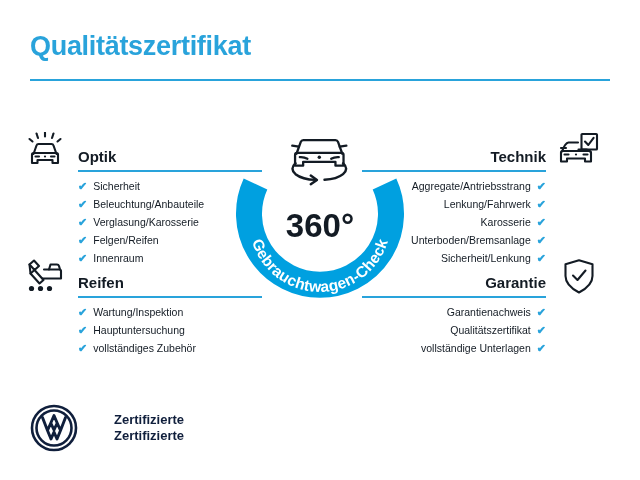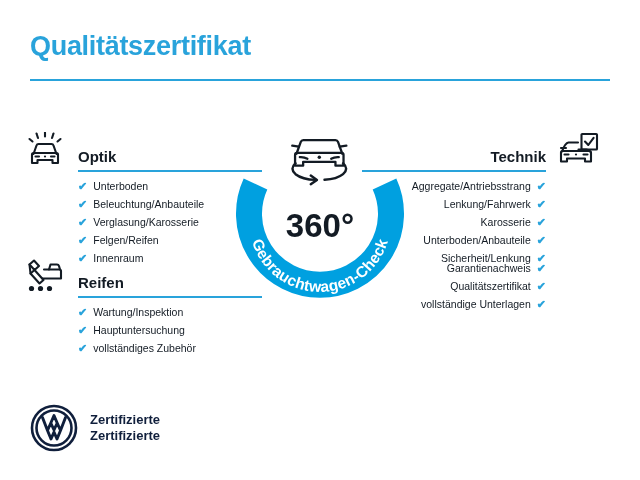--- a/index.html
+++ b/index.html
@@ -125,20 +125,21 @@
   }
   .badge svg { display: block; }
 
   
   .footer {
     position: absolute;
     left: 30px;
     top: 404px;
     display: flex;
     align-items: center;
+    gap: 24px;
   }
   .vw-logo { width: 48px; height: 48px; flex: 0 0 48px; }
   .vw-text {
     margin-left: 12px;
     font-size: 13px;
     font-weight: bold;
     line-height: 1.25;
     color: #101f3c;
     white-space: nowrap;
   }
@@ -169,21 +170,21 @@
         </svg>
       </div>
       <div class="head-text">
         <div class="block-title">Optik</div>
         <div class="block-rule"></div>
       </div>
     </div>
     <ul class="check-list">
       <li>
           <span class="tick">✔</span>
-          <span>Unterboden</span>
+          <span>Sicherheit</span>
         </li>
       <li>
           <span class="tick">✔</span>
           <span>Beleuchtung/Anbauteile</span>
         </li>
       <li>
           <span class="tick">✔</span>
           <span>Verglasung/Karosserie</span>
         </li>
       <li>
@@ -264,32 +265,44 @@
       <li>
           <span class="tick">✔</span>
           <span>Lenkung/Fahrwerk</span>
         </li>
       <li>
           <span class="tick">✔</span>
           <span>Karosserie</span>
         </li>
       <li>
           <span class="tick">✔</span>
-          <span>Unterboden/Anbauteile</span>
+          <span>Unterboden/Bremsanlage</span>
         </li>
       <li>
           <span class="tick">✔</span>
           <span>Sicherheit/Lenkung</span>
         </li>
     </ul>
   </div>
 </div>
 
 <div class="col col-right" style="top:254px;">
   <div class="block">
+    <div class="block-head">
+      <div class="head-text">
+        <div class="block-title">Garantie</div>
+        <div class="block-rule"></div>
+      </div>
+      <div class="block-icon">
+        <svg width="34" height="38" viewBox="0 0 34 38" fill="none" stroke="#131b24" stroke-width="2.1" stroke-linecap="round" stroke-linejoin="round">
+          <path d="M17 2.2 L30.5 6.2 L30.5 18 Q30.5 27.5 17 34.5 Q3.5 27.5 3.5 18 L3.5 6.2 Z"></path>
+          <path d="M11 17.5 L15.5 22 L23.5 12.5"></path>
+        </svg>
+      </div>
+    </div>
     <ul class="check-list">
       <li>
           <span class="tick">✔</span>
           <span>Garantienachweis</span>
         </li>
       <li>
           <span class="tick">✔</span>
           <span>Qualitätszertifikat</span>
         </li>
       <li>

